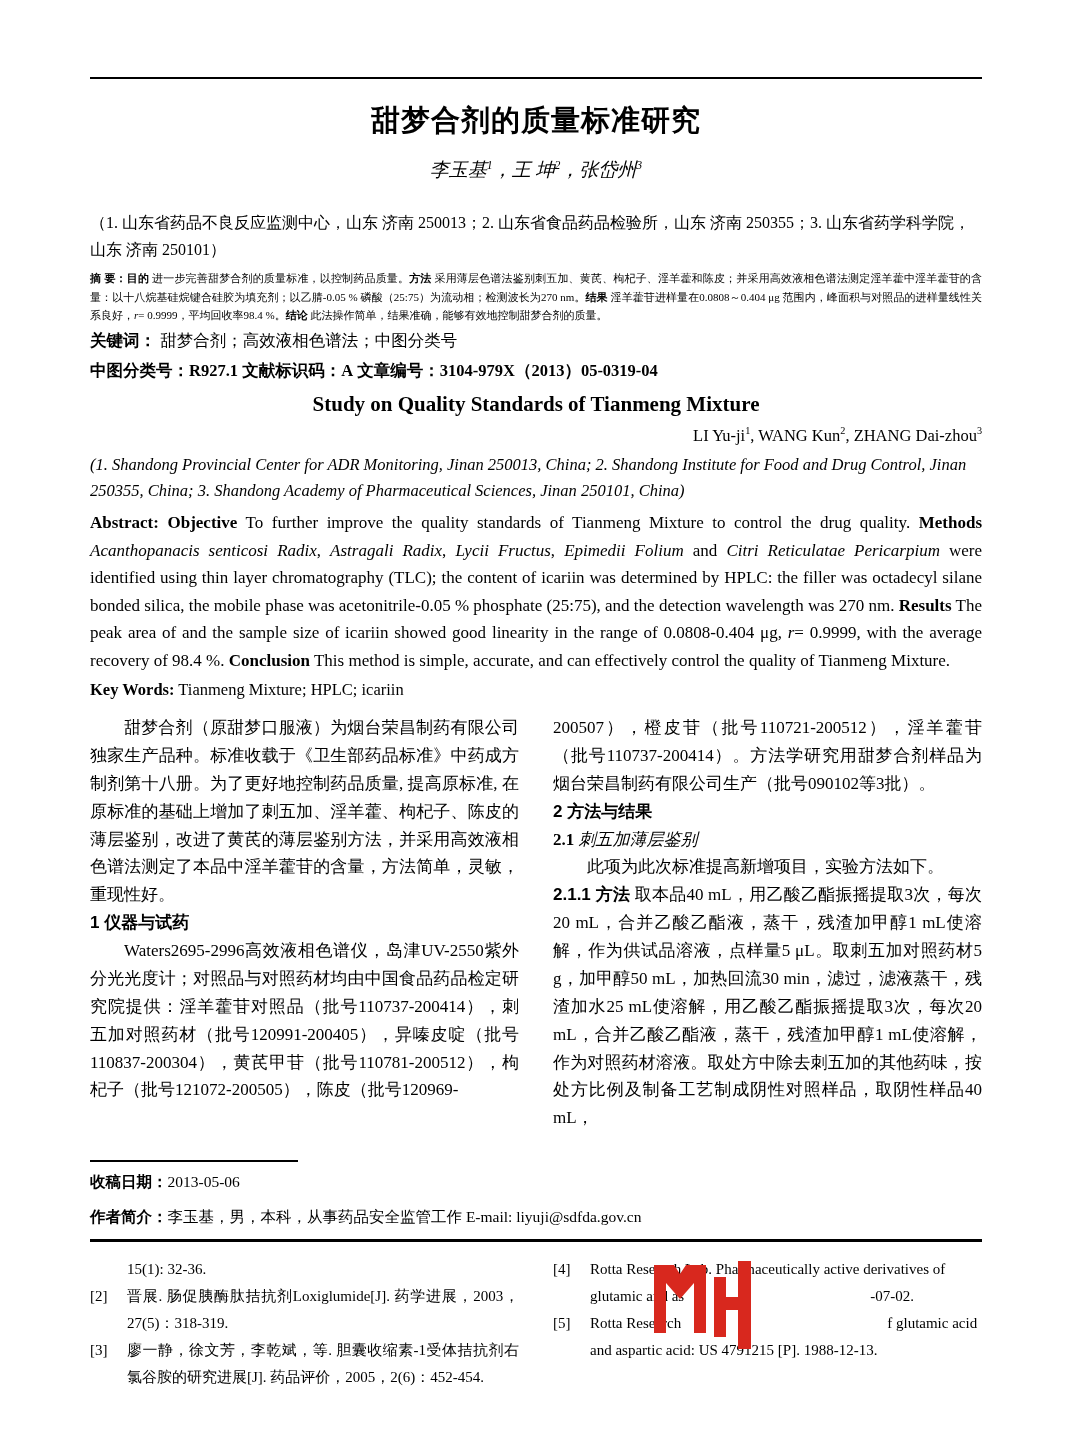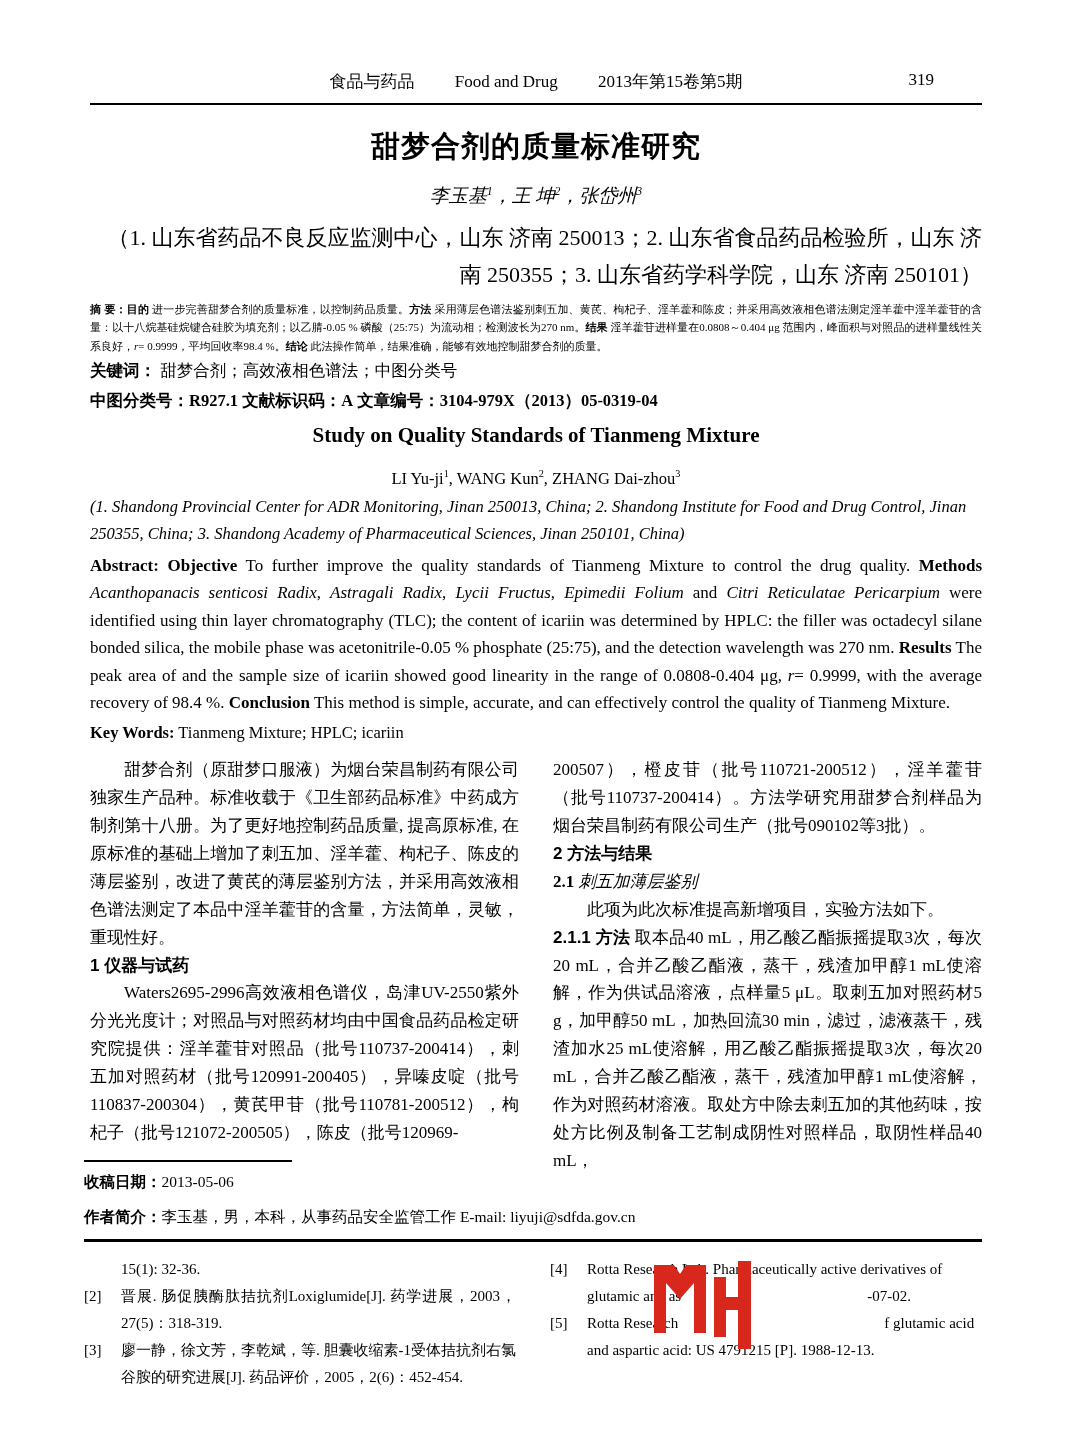--- a/index.html
+++ b/index.html
@@ -14,46 +14,46 @@
   .jheader .part{display:inline-block;margin:0 18px;}
   .jheader .pageno{position:absolute;right:48px;top:0;}
   .toprule{border-bottom:2px solid #000;margin-top:7px;}
   
   .title-cn{
     text-align:center;font-size:29px;font-weight:700;
     font-family:"Liberation Sans","DejaVu Sans",sans-serif;
     margin-top:22px;letter-spacing:1px;
   }
   .authors-cn{text-align:center;font-size:19px;font-style:italic;margin-top:16px;}
-  .affil-cn{text-align:right;font-size:22px;line-height:1.7;margin-top:10px;}
+  .affil-cn{text-align:left;font-size:16px;line-height:1.7;margin-top:26px;}
   
   .abstract-cn{font-size:11px;line-height:1.68;text-align:justify;margin-top:6px;}
   .kwline{font-size:16.5px;line-height:1.68;margin-top:2px;}
   .title-en{text-align:center;font-size:21px;font-weight:700;margin-top:8px;}
-  .authors-en{text-align:center;font-size:16.5px;margin-top:20px;}
+  .authors-en{text-align:right;font-size:16.5px;margin-top:8px;}
   .affil-en{text-align:left;font-size:16.5px;font-style:italic;line-height:1.62;margin-top:6px;}
   .abstract-en{font-size:17px;line-height:1.62;text-align:justify;margin-top:4px;}
   
   .s-h{font-family:"Liberation Sans","DejaVu Sans",sans-serif;font-weight:700;}
   .s-b{font-weight:700;}
   .s-i{font-style:italic;}
   .s-k{font-style:italic;}
   sup{font-size:0.62em;}
   .gap{display:inline-block;}
   
   .cols{display:flex;gap:34px;margin-top:10px;}
   .col{flex:1;font-size:17px;line-height:1.64;text-align:justify;}
   .col p{margin:0;}
   .col .ind{text-indent:2em;}
   .col .sect{
     font-family:"Liberation Sans","DejaVu Sans",sans-serif;
     font-weight:700;margin:0;text-align:left;
   }
   
-  .bottom{position:absolute;left:84px;right:90px;top:1160px;}
+  .bottom{position:absolute;left:90px;right:90px;top:1160px;}
   .shortrule{width:208px;border-top:2px solid #000;}
   .fnline{font-size:15.5px;line-height:1.85;margin-top:6px;}
   .thickrule{border-top:3px solid #000;margin-top:8px;}
   .refcols{display:flex;gap:34px;margin-top:14px;}
   .refcol{flex:1;font-size:15px;line-height:1.8;text-align:justify;}
   .ref{position:relative;padding-left:37px;}
   .ref .ref-no{position:absolute;left:0;top:0;}
   .ref-cont{padding-left:37px;}
   
   .watermark{position:absolute;left:650px;top:1252px;width:300px;height:104px;}
@@ -61,26 +61,20 @@
   .wm-right{position:absolute;left:112px;top:10px;}
   .wm-cn{font-size:27px;color:#45453e;letter-spacing:2px;font-family:"Liberation Sans","DejaVu Sans",sans-serif;}
   .wm-underline{width:160px;height:3px;background:#d8281e;margin-top:3px;}
   .wm-latin{font-size:25px;color:#8f8f88;letter-spacing:7px;margin-top:4px;font-family:"Liberation Sans","DejaVu Sans",sans-serif;}
 </style>
 </head>
 <body>
 
 <div class="page">
 
-  <div class="jheader">
-    <span class="part">食品与药品</span>
-    <span class="part">Food and Drug</span>
-    <span class="part">2013年第15卷第5期</span>
-    <span class="pageno">319</span>
-  </div>
   <div class="toprule"></div>
 
   <div class="title-cn">甜梦合剂的质量标准研究</div>
   <div class="authors-cn"><span class="s-k">李玉基</span><sup>1</sup><span class="s-k">，王 坤</span><sup>2</sup><span class="s-k">，张岱州</span><sup>3</sup></div>
   <div class="affil-cn">（1. 山东省药品不良反应监测中心，山东 济南 250013；2. 山东省食品药品检验所，山东 济南 250355；3. 山东省药学科学院，山东 济南 250101）</div>
 
   <div class="abstract-cn"><span class="s-h">摘 要：</span><span class="s-h">目的</span><span> 进一步完善甜梦合剂的质量标准，以控制药品质量。</span><span class="s-h">方法</span><span> 采用薄层色谱法鉴别刺五加、黄芪、枸杞子、淫羊藿和陈皮；并采用高效液相色谱法测定淫羊藿中淫羊藿苷的含量：以十八烷基硅烷键合硅胶为填充剂；以乙腈-0.05 % 磷酸（25:75）为流动相；检测波长为270 nm。</span><span class="s-h">结果</span><span> 淫羊藿苷进样量在0.0808～0.404 μg 范围内，峰面积与对照品的进样量线性关系良好，</span><span class="s-i">r</span><span>= 0.9999，平均回收率98.4 %。</span><span class="s-h">结论</span><span> 此法操作简单，结果准确，能够有效地控制甜梦合剂的质量。</span></div>
   <div class="kwline"><span class="s-h">关键词：</span><span> 甜梦合剂；高效液相色谱法；中图分类号</span></div>
   <div class="kwline"><span class="s-h">中图分类号：</span><span class="s-b">R927.1</span><span>        </span><span class="s-h">文献标识码：</span><span class="s-b">A</span><span>        </span><span class="s-h">文章编号：</span><span class="s-b">3104-979X（2013）05-0319-04</span></div>
 

